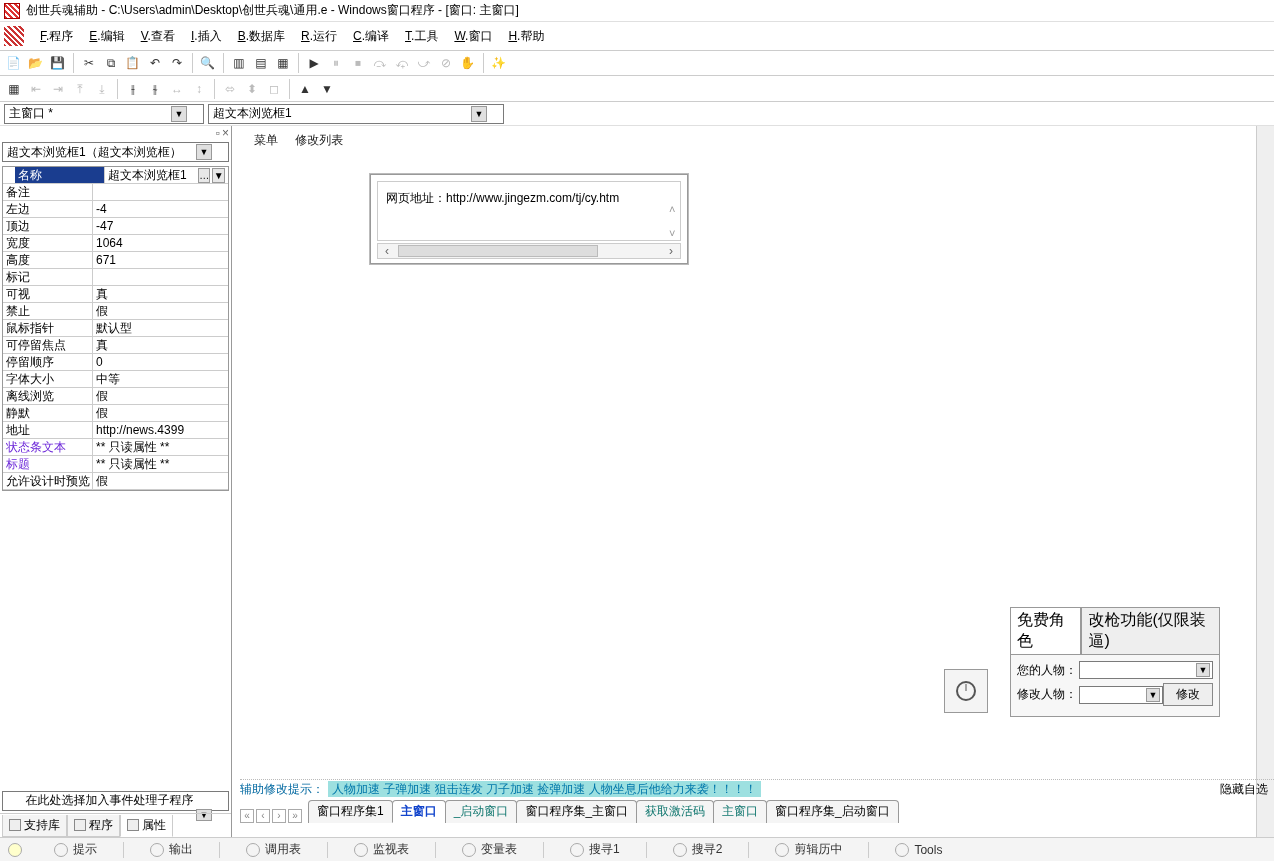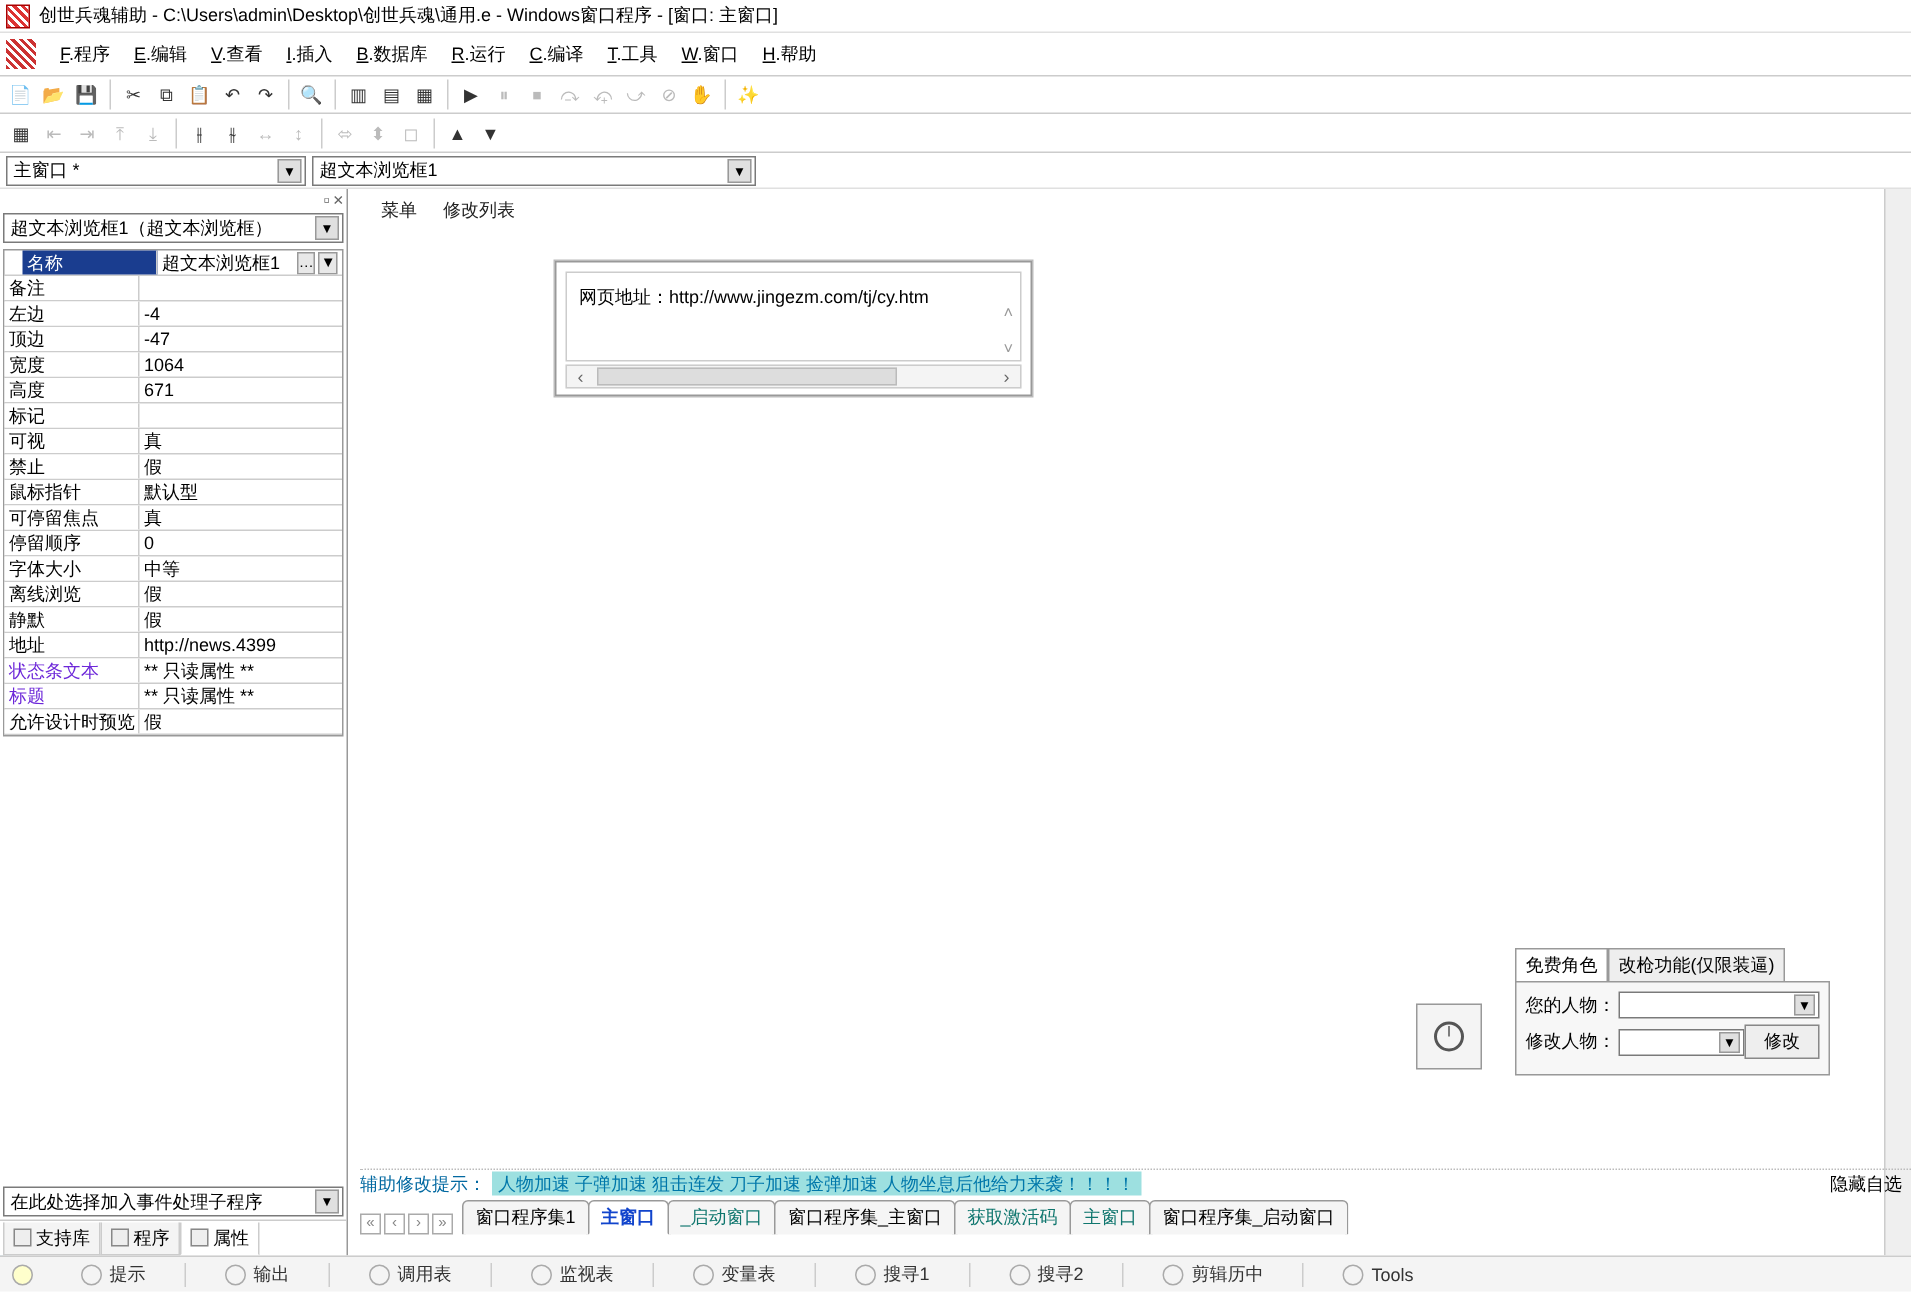--- a/index.html
+++ b/index.html
@@ -9,36 +9,36 @@
 .menu-bar { height: 28px; display: flex; align-items: center; padding: 0 4px; gap: 0; }
 .menu-bar .logo2 { width:20px; height:20px; background: repeating-linear-gradient(45deg,#c33,#c33 2px,#fff 2px,#fff 4px); margin-right:8px;}
 .menu-bar .mi { padding: 4px 8px; cursor: default; }
 .menu-bar .mi u { text-decoration: underline; }
 .toolbar { height: 26px; border-top: 1px solid #ccc; border-bottom:1px solid #ccc; display:flex; align-items:center; padding:0 4px; gap:2px;}
 .toolbar2 { height: 26px; border-bottom:1px solid #ccc; display:flex; align-items:center; padding:0 4px; gap:2px;}
 .tbtn { width:20px; height:20px; display:flex; align-items:center; justify-content:center; color:#333; cursor:default; border:1px solid transparent;}
 .tbtn.disabled { color:#bbb; }
 .tsep { width:1px; height:20px; background:#ccc; margin:0 3px;}
 .combo-row { height:24px; display:flex; align-items:center; padding:2px 4px; gap:4px; border-bottom:1px solid #e0e0e0;}
-.combo { height:20px; border:1px solid #7a7a7a; background:#fff; display:flex; align-items:center; padding:0 2px 0 4px; }
+.combo { height:20px; border:1px solid #7a7a7a; background:#fff; display:flex; align-items:center; padding:0 16px 0 4px; }
 .combo .arrow { width:16px; height:16px; background:#e0e0e0; border:1px solid #999; display:flex; align-items:center; justify-content:center; margin-left:auto; font-size:9px;}
 .main-layout { display:flex; height: calc(861px - 22px - 28px - 26px - 26px - 24px - 24px); }
 .left-panel { width:232px; border-right:1px solid #999; display:flex; flex-direction:column; background:#fff; position:relative;}
 .left-panel .pin-row { height:14px; display:flex; justify-content:flex-end; padding-right:2px; gap:2px; font-size:10px; color:#666;}
 .prop-combo { margin:2px; }
 .prop-grid { flex:0 0 auto; margin:2px; border:1px solid #999; }
 .prop-row { display:flex; height:17px; border-bottom:1px solid #ccc; }
 .prop-row .k { width:90px; padding:0 3px; border-right:1px solid #ccc; background:#fff; display:flex; align-items:center; overflow:hidden; white-space:nowrap;}
 .prop-row .v { flex:1; padding:0 3px; display:flex; align-items:center; overflow:hidden; white-space:nowrap;}
 .prop-row.sel .k { background:#1a3d8f; color:#fff;margin-left:12px; }
 .prop-row .v input { border:none; width:100%; font-size:12px; outline:none; }
 .prop-row .dots { width:16px; height:15px; border:1px solid #999; background:#e8e8e8; text-align:center; line-height:13px; font-size:10px; margin-left:2px;}
 .prop-row.disabled .k { color:#6d28d9; }
 .left-spacer { flex:1; }
-.event-combo { margin:2px; }
+.event-combo { margin:2px;flex-direction:column; }
 .left-tabs { height:24px; display:flex; border-top:1px solid #ccc; align-items:center; padding:0 2px; gap:0;}
 .ltab { padding:2px 6px; display:flex; align-items:center; gap:3px; border:1px solid #ccc; border-top:none; background:#f4f4f4;}
 .ltab.active { background:#fff; border-bottom:1px solid #fff;}
 .ltab .ico { width:12px; height:12px; border:1px solid #888; background:#eee;}
 .center { flex:1; position:relative; background:#fff; overflow:hidden;}
 .design-surface { position:absolute; left:10px; top:0; right:24px; bottom:60px; border:0; }
 .form-menu { position:absolute; left:12px; top:6px; font-size:12px; color:#222; }
 .form-menu span { margin-right:14px; }
 .browser-ctl { position:absolute; left:128px; top:48px; width:318px; height:90px; border:1px solid #999; background:#fff; box-shadow:0 0 0 1px #bbb;}
 .browser-ctl .body { position:absolute; left:6px; top:6px; right:6px; bottom:22px; border:1px solid #ccc; padding:8px; font-family:"SimSun"; overflow:hidden;}
@@ -52,21 +52,21 @@
 .red-strip .body { background:#9de0e0; color:#07a; padding:0 4px;}
 .red-strip .tail { color:#000; margin-left:auto; padding-right:6px;}
 .tab-strip { position:absolute; left:8px; right:4px; bottom:14px; height:22px; display:flex; align-items:flex-end; gap:0;}
 .dtab { padding:2px 8px; border:1px solid #999; border-bottom:none; background:#f5f5f5; border-radius:4px 4px 0 0; font-size:12px; cursor:default; margin-right:-1px;}
 .dtab.active { background:#fff; color:#14c; font-weight:bold; border-bottom:1px solid #fff;}
 .dtab.hl { color:#0f766e;}
 .tab-arrows { display:flex; gap:2px; margin-right:6px;}
 .tab-arrows div { width:14px; height:14px; border:1px solid #aaa; text-align:center; line-height:12px; font-size:10px; color:#888;}
 .bottom-panel { position:absolute; right:30px; bottom:60px; width:210px; }
 .bp-tabs { display:flex; }
-.bp-tab { padding:2px 6px; border:1px solid #999; background:#eee; font-size:12px; border-bottom:none;}
+.bp-tab { padding:2px 6px; border:1px solid #999; background:#eee; font-size:16px; border-bottom:none;}
 .bp-tab.active { background:#fff;}
 .bp-body { border:1px solid #999; padding:6px; background:#f7f7f7;}
 .bp-row { display:flex; align-items:center; margin-bottom:4px; gap:0;}
 .bp-row .lbl { width:62px;}
 .bp-row select,.bp-row .fake-sel { flex:1; height:18px; border:1px solid #7a7a7a; background:#fff; font-size:12px; display:flex; align-items:center; padding:0 2px;}
 .bp-row .fake-sel .arrow { margin-left:auto; width:14px; height:14px; background:#e0e0e0; border:1px solid #999; text-align:center; line-height:12px; font-size:9px;}
 .bp-btn { padding:2px 12px; border:1px solid #888; background:#eee;}
 .clock-btn { position:absolute; right:262px; bottom:64px; width:44px; height:44px; border:1px solid #999; display:flex; align-items:center; justify-content:center; background:#f4f4f4;}
 .clock-btn .c { width:20px; height:20px; border:2px solid #555; border-radius:50%; position:relative;}
 .clock-btn .c::after { content:""; position:absolute; left:50%; top:50%; width:1px; height:7px; background:#555; transform-origin:bottom; transform:translate(-50%,-100%);}

